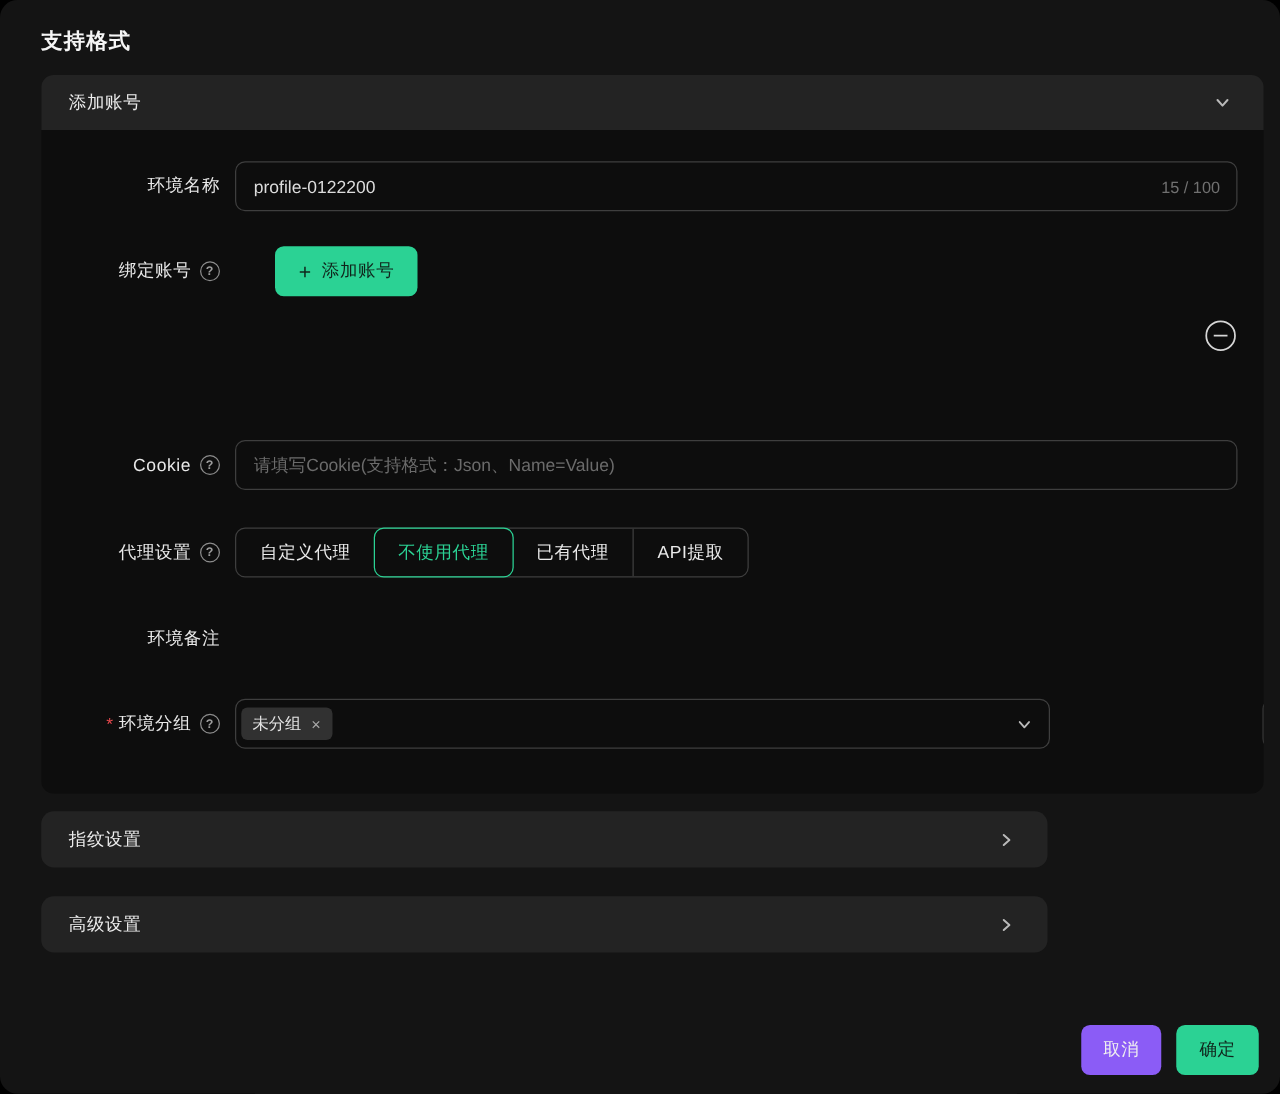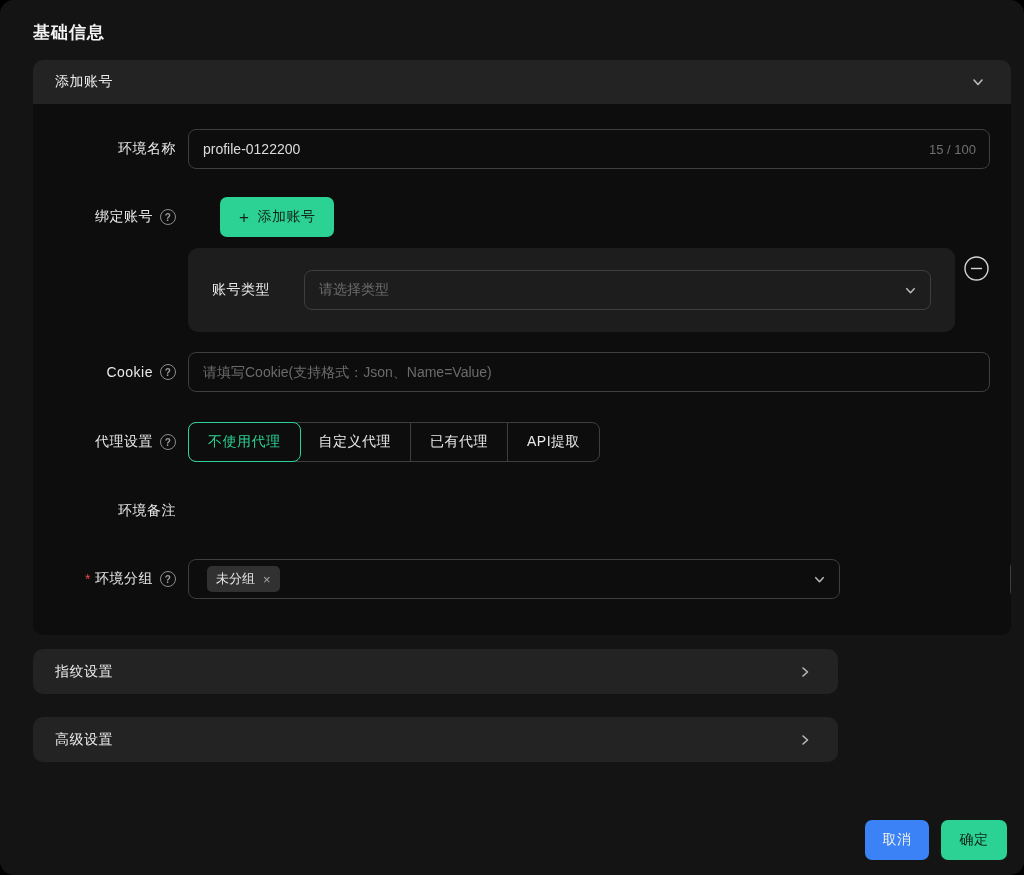--- a/index.html
+++ b/index.html
@@ -79,33 +79,33 @@
     letter-spacing:.5px; }
 
   
   .bar { position:absolute; left:33px; width:805px; height:45px; background:#232323;
     border-radius:10px; display:flex; align-items:center; justify-content:space-between;
     padding:0 26px 0 22px; cursor:pointer; }
   .bar-fp { top:649px; } .bar-adv { top:717px; }
   .bar .sec-title { font-size:14px; color:#ececec; letter-spacing:.5px; }
 
   
-  .btn-cancel { position:absolute; left:865px; top:820px; width:64px; height:40px; background:#3b82f6;
+  .btn-cancel { position:absolute; left:865px; top:820px; width:64px; height:40px; background:#8b5cf6;
     color:#f0f0f0; border:none; border-radius:7px; font-size:14px; cursor:pointer;
     font-family:inherit; letter-spacing:.5px; }
   .btn-confirm { position:absolute; left:941px; top:820px; width:66px; height:40px; background:#2bd294;
     color:#10241b; border:none; border-radius:7px; font-size:14px; cursor:pointer;
     font-family:inherit; letter-spacing:.5px; }
 </style>
 </head>
 <body>
 
 <div class="dialog">
 
-  <div class="dialog-title">基础信息</div>
+  <div class="dialog-title">支持格式</div>
 
   <div class="section sec-basic">
     <div class="sec-header">
       <span class="sec-title">添加账号</span>
       <svg class="chev" viewBox="0 0 14 14">
           <polyline points="3,5 7,9.5 11,5"></polyline>
         </svg>
     </div>
 
     <div class="sec-body">
@@ -124,31 +124,20 @@
           <span>绑定账号</span>
           <span class="help">?</span>
         </span>
         <span class="ctrl-gap"></span>
         <button class="btn-green">
           <span class="plus-glyph">+</span>
           <span>添加账号</span>
         </button>
       </div>
 
-      <div class="acct-panel">
-        <div class="acct-row">
-          <span class="acct-lbl">账号类型</span>
-          <div class="select">
-            <span class="ph">请选择类型</span>
-            <svg class="chev" viewBox="0 0 14 14">
-                <polyline points="3,5 7,9.5 11,5"></polyline>
-              </svg>
-          </div>
-        </div>
-      </div>
       <button class="minus-btn">
         <svg viewBox="0 0 27 27">
           <circle cx="13.5" cy="13.5" r="11.5"></circle>
             <line x1="8" y1="13.5" x2="19" y2="13.5"></line>
         </svg>
       </button>
 
       <div class="row" style="top:248px; right:21px;">
         <span class="lbl">
           <span>Cookie</span>
@@ -160,41 +149,41 @@
         </div>
       </div>
 
       <div class="row" style="top:318px;">
         <span class="lbl">
           <span>代理设置</span>
           <span class="help">?</span>
         </span>
         <span class="ctrl-gap"></span>
         <div class="seg-group">
+          <div class="seg">自定义代理</div>
           <div class="seg sel">不使用代理</div>
-          <div class="seg">自定义代理</div>
           <div class="seg">已有代理</div>
           <div class="seg">API提取</div>
         </div>
       </div>
 
       <div class="row" style="top:387px; right:21px;">
         <span class="lbl">环境备注</span>
         <span class="ctrl-gap"></span>
       </div>
 
       <div class="row" style="top:455px; right:23px;">
         <span class="lbl">
           <span class="req">*</span>
           <span>环境分组</span>
           <span class="help">?</span>
         </span>
         <span class="ctrl-gap"></span>
         <div style="position:relative; flex:1; height:40px;">
-          <div class="select" style="position:absolute; left:0; top:0; width:652px; padding-left:18px;">
+          <div class="select" style="position:absolute; left:0; top:0; width:652px; padding-left:4px;">
             <span class="chip">
               <span>未分组</span>
               <span class="chip-x">×</span>
             </span>
             <svg class="chev" viewBox="0 0 14 14">
                 <polyline points="3,5 7,9.5 11,5"></polyline>
               </svg>
           </div>
           <button class="tag-btn">
             

